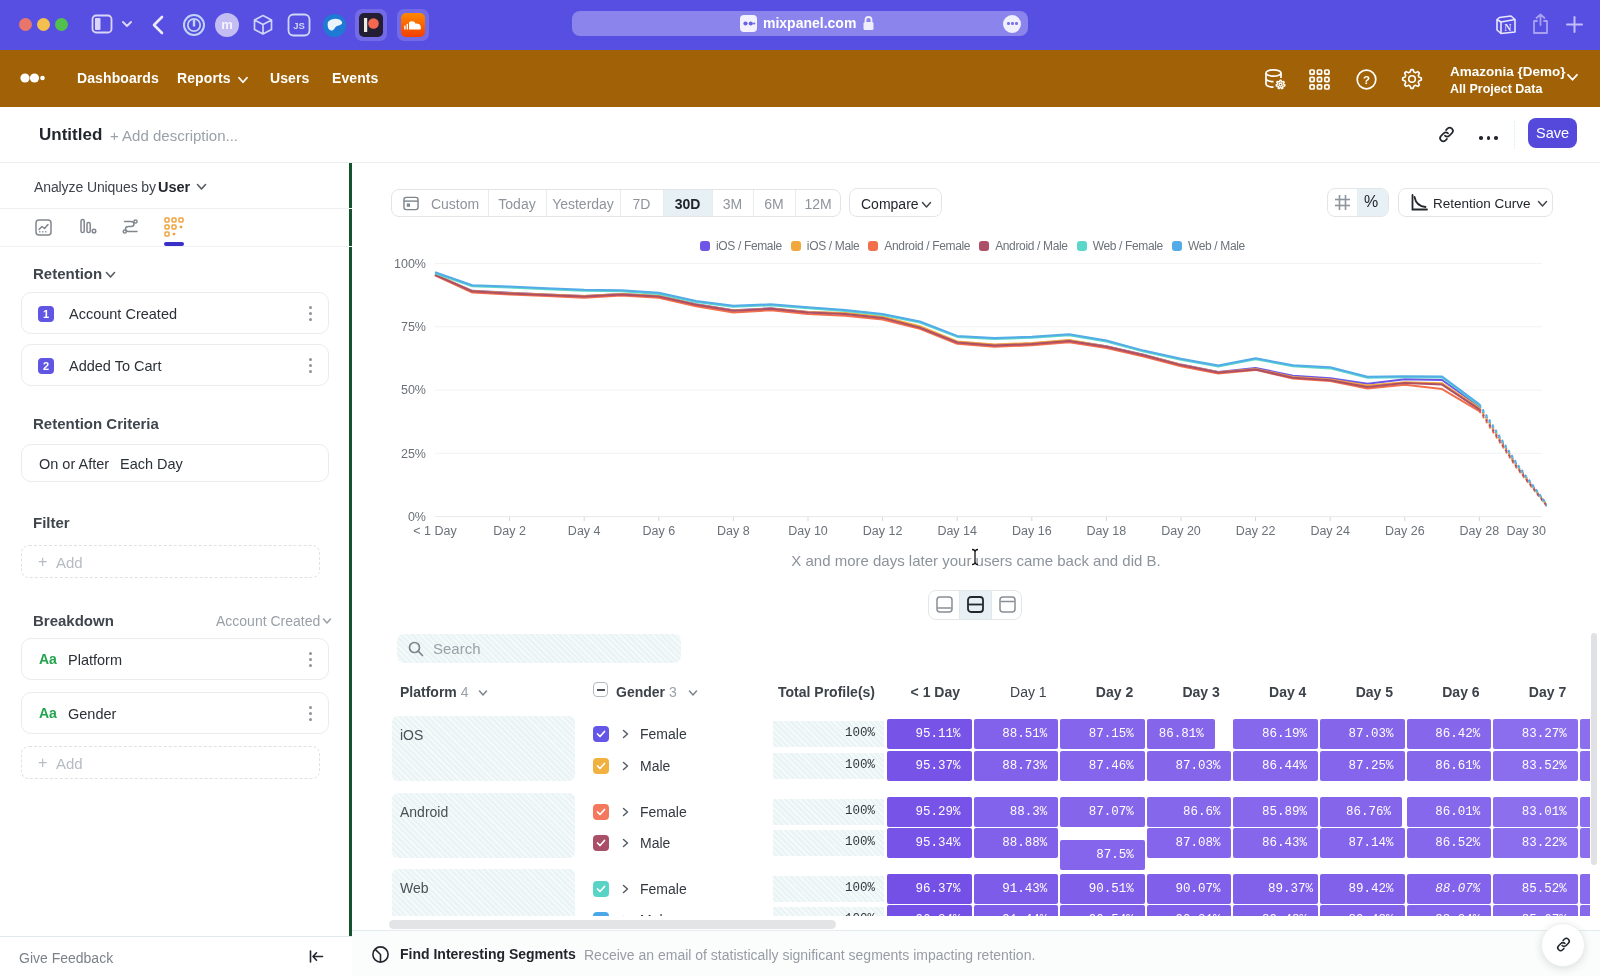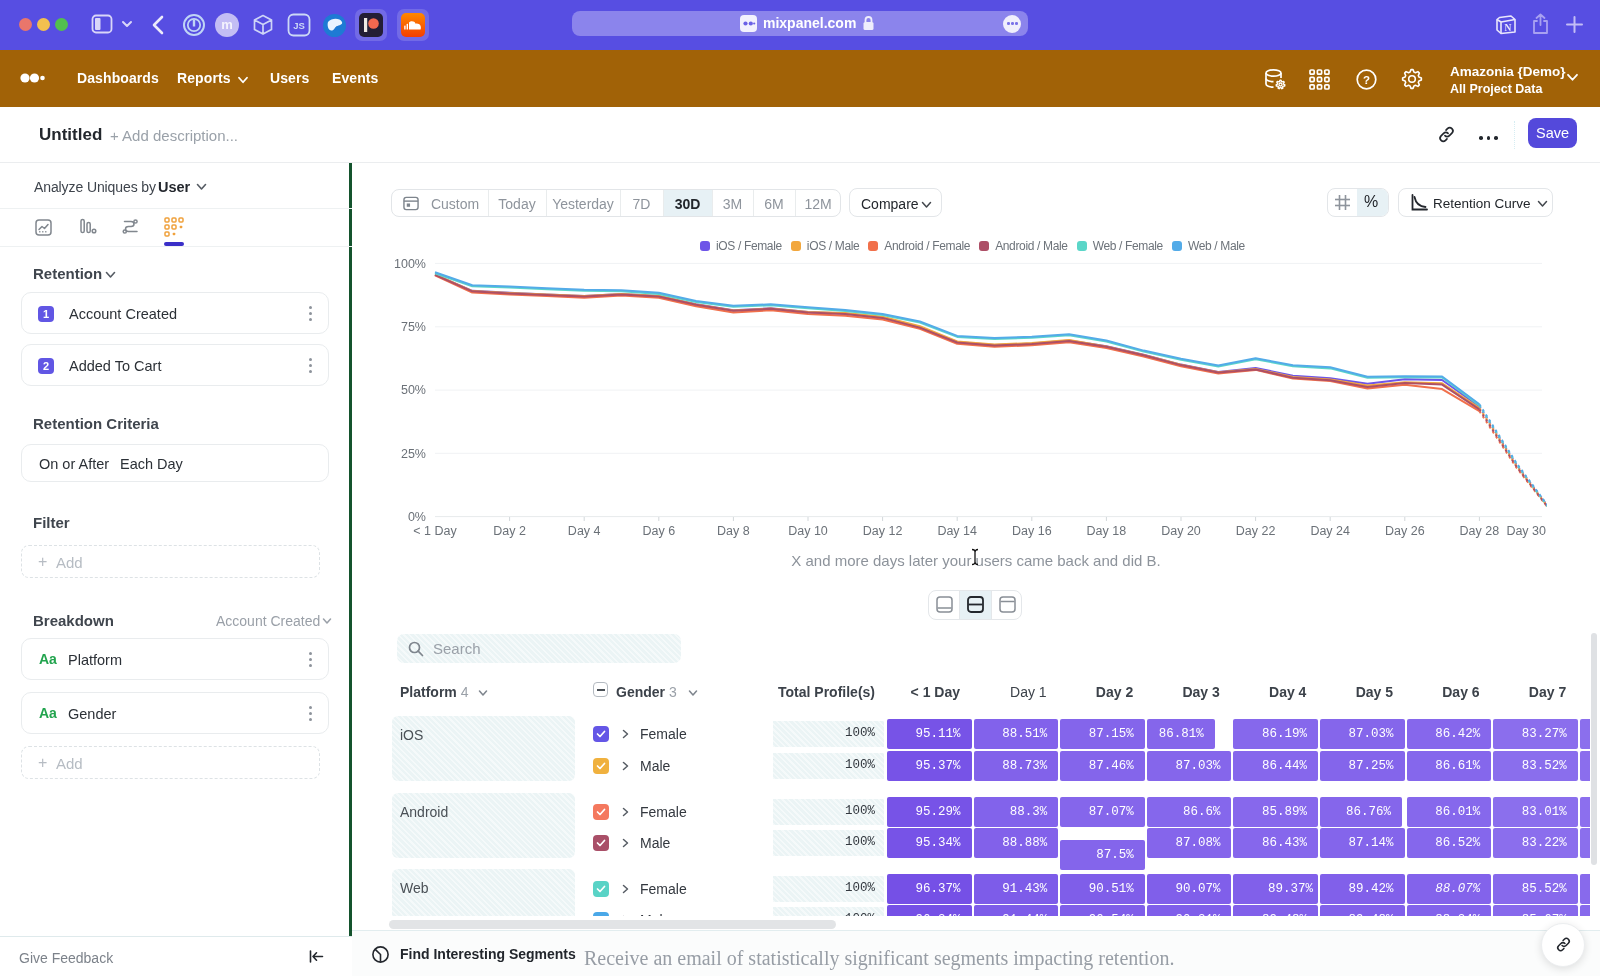--- a/index.html
+++ b/index.html
@@ -610,21 +610,21 @@
 
 <div class="abs" style="left:1591px;top:633px;width:6px;height:232px;border-radius:3px;background:#dfe1e4;"></div>
 <div class="abs" style="left:389px;top:920px;width:447px;height:9px;border-radius:4.5px;background:#e2e4e6;"></div>
 
 <div id="ftr">
   <svg class="abs" style="left:20px;top:15px;" width="17" height="17" viewBox="0 0 17 17">
       <circle cx="8.5" cy="8.5" r="7.6" fill="none" stroke="#23272d" stroke-width="1.6"></circle>
       <path d="M3.2 3.4 L8.5 8.5 L8.5 15.8" fill="none" stroke="#23272d" stroke-width="1.6"></path>
     </svg>
   <div class="abs" style="left:48px;top:15px;font-size:14px;font-weight:700;color:#22262c;">Find Interesting Segments</div>
-  <div class="abs" style="left:232px;top:15.5px;font-size:20px;color:#979da5;font-family:Liberation Serif, serif;">Receive an email of statistically significant segments impacting retention.</div>
+  <div class="abs" style="left:232px;top:15.5px;font-size:14px;color:#979da5;">Receive an email of statistically significant segments impacting retention.</div>
 </div>
 <div class="abs" style="left:1541px;top:923px;width:44px;height:44px;border-radius:50%;background:#fff;border:1px solid #eceef0;box-shadow:0 2px 8px rgba(0,0,0,.12);"></div>
 <svg class="abs" style="left:1555px;top:936px;" width="17" height="17" viewBox="0 0 24 24">
     <g fill="none" stroke="#23272d" stroke-width="2.2" stroke-linecap="round" stroke-linejoin="round">
       <path d="M10 13.5 a4 4 0 0 0 5.66 0 l3.2 -3.2 a4 4 0 0 0 -5.66 -5.66 l-1.8 1.8"></path>
       <path d="M14 10.5 a4 4 0 0 0 -5.66 0 l-3.2 3.2 a4 4 0 0 0 5.66 5.66 l1.8 -1.8"></path>
     </g>
   </svg>
 
 </body></html>

